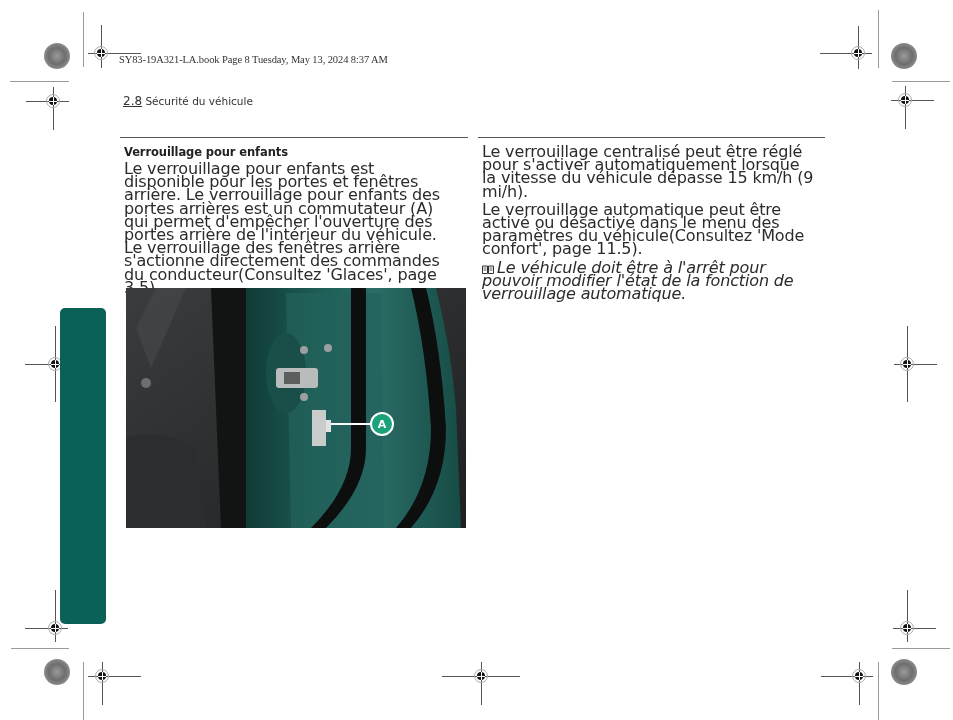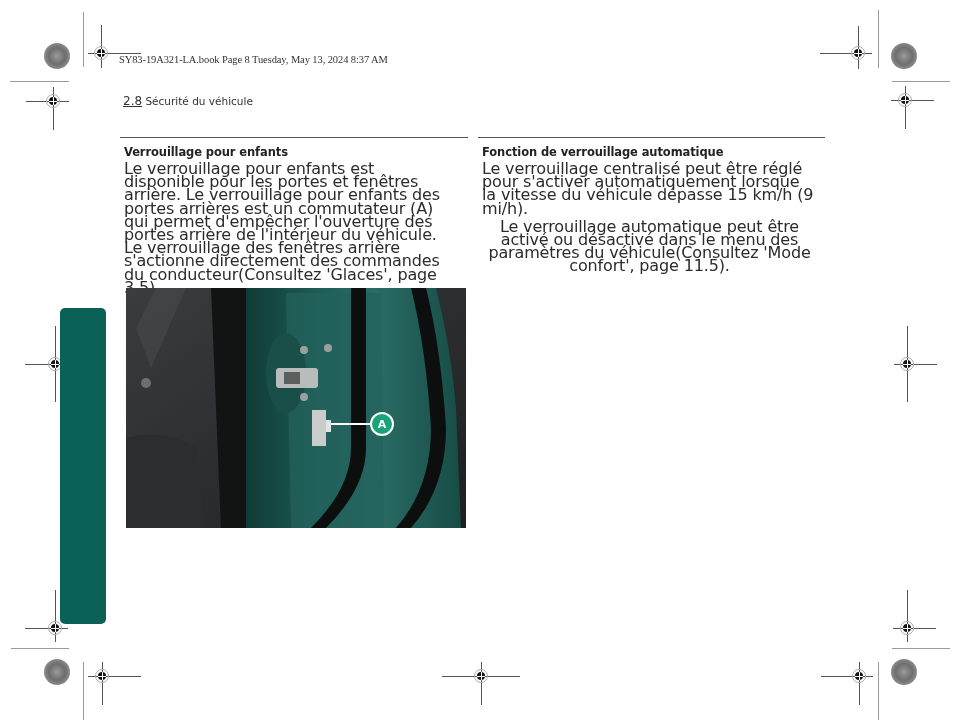--- a/index.html
+++ b/index.html
@@ -214,17 +214,27 @@
     <line x1="205" y1="136" x2="248" y2="136" stroke="#ffffff" stroke-width="2"></line>
   </svg>
   <div style="position:absolute;left:244px;top:124px;width:24px;height:24px;border-radius:50%;background:#1aa37a;border:2px solid #ffffff;box-sizing:border-box;color:#fff;font-size:11px;font-weight:bold;display:flex;align-items:center;justify-content:center;">
     <span>A</span>
   </div>
 </div>
 
 <div class="col" style="left:478px;top:137px;width:347px;">
   <div class="col-rule"></div>
   <div style="padding-left:4px;">
-    <h2>Fonction de verrouillage automatique</h2>
     <p style="width:335px;">Le verrouillage centralisé peut être réglé pour s'activer automatiquement lorsque la vitesse du véhicule dépasse 15 km/h (9 mi/h).</p>
-    <p style="width:335px;text-align:center;">Le verrouillage automatique peut être activé ou désactivé dans le menu des paramètres du véhicule(Consultez 'Mode confort', page 11.5).</p>
+    <p style="width:335px;">Le verrouillage automatique peut être activé ou désactivé dans le menu des paramètres du véhicule(Consultez 'Mode confort', page 11.5).</p>
+    <p class="note" style="width:335px;">
+      <span class="book-icon">
+        <svg width="12" height="9" viewBox="0 0 12 9">
+          <path d="M0.5 1 L5.5 1 L5.5 8.5 L0.5 8.5 Z M6.5 1 L11.5 1 L11.5 8.5 L6.5 8.5 Z" fill="none" stroke="#333" stroke-width="1"></path>
+          <line x1="1.5" y1="3" x2="4.5" y2="3" stroke="#333" stroke-width="0.8"></line>
+          <line x1="1.5" y1="5" x2="4.5" y2="5" stroke="#333" stroke-width="0.8"></line>
+          <line x1="7.5" y1="3" x2="10.5" y2="3" stroke="#333" stroke-width="0.8"></line>
+          <line x1="7.5" y1="5" x2="10.5" y2="5" stroke="#333" stroke-width="0.8"></line>
+        </svg>
+      </span><span>Le véhicule doit être à l'arrêt pour pouvoir modifier l'état de la fonction de verrouillage automatique.</span>
+    </p>
   </div>
 </div>
 
 </body></html>

